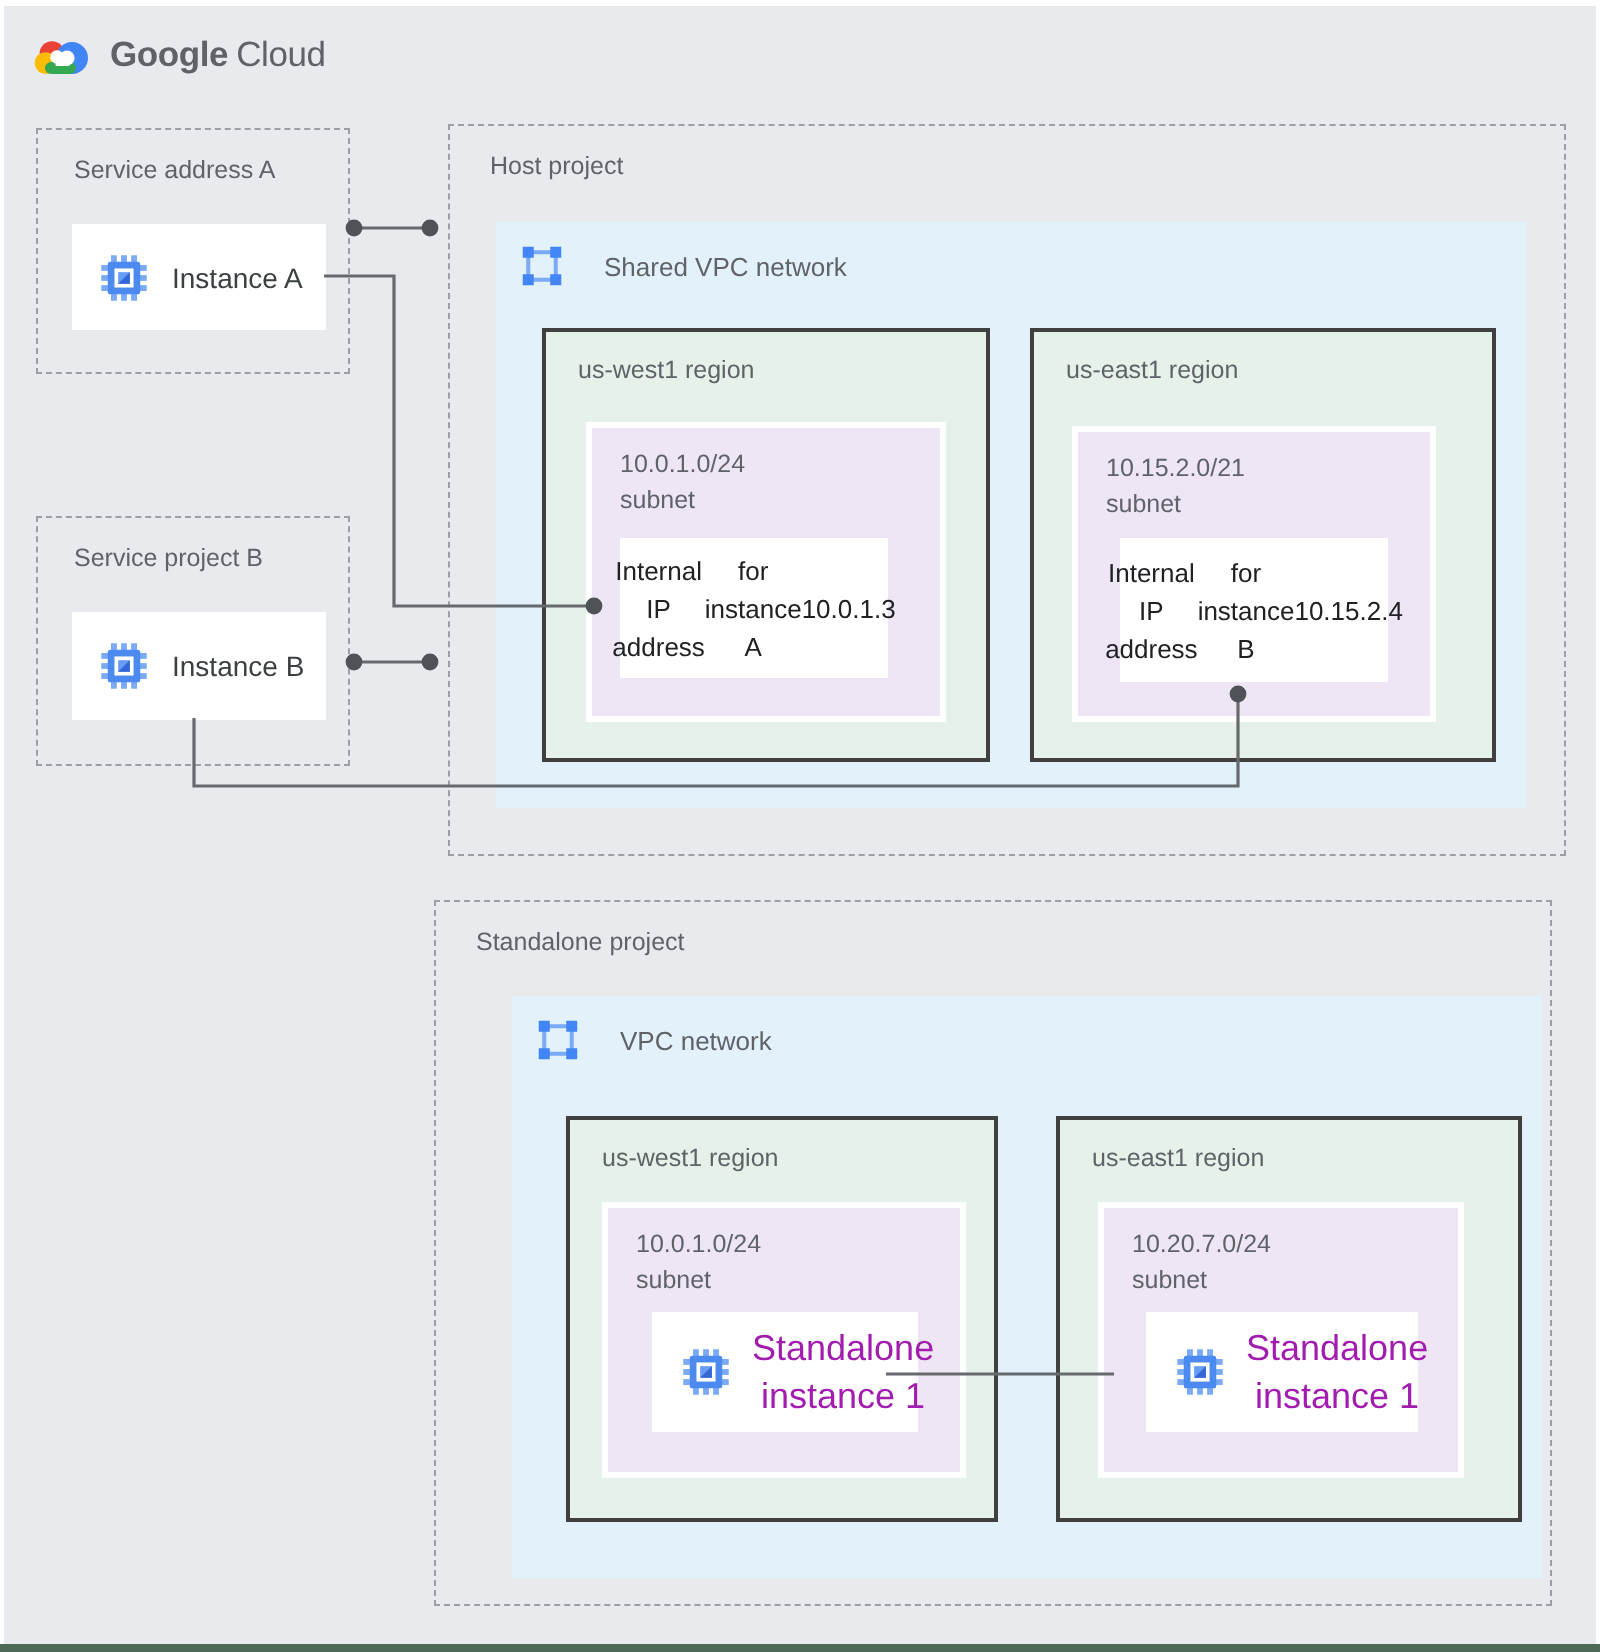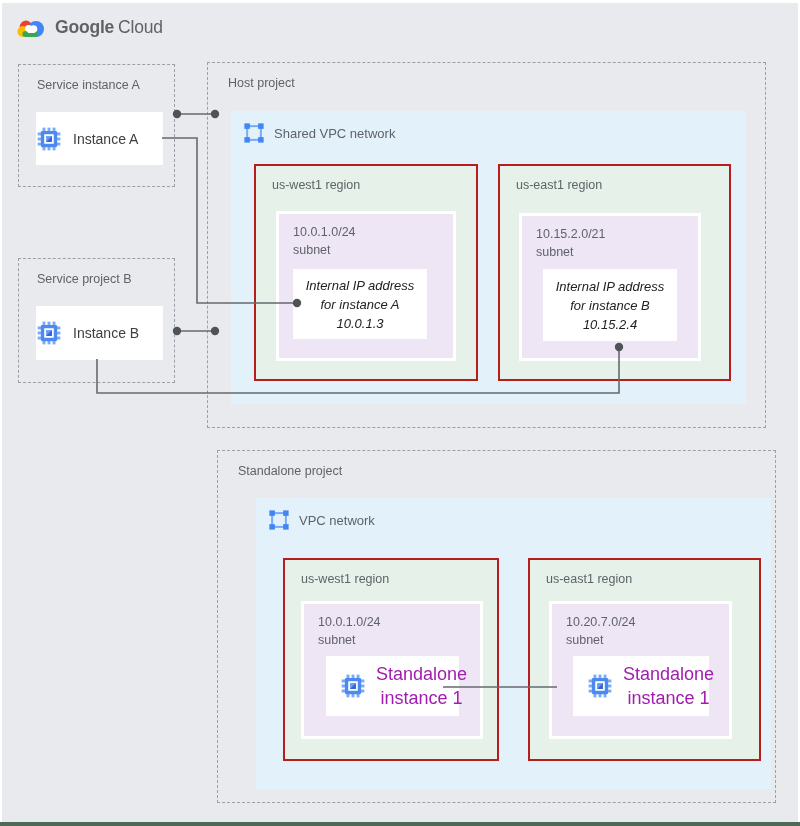--- a/index.html
+++ b/index.html
@@ -31,39 +31,39 @@
     position: absolute;
     border: 1px dashed #9AA0A6;
   }
   .proj-label {
     position: absolute; left: 18px; top: 13px;
     font-size: 12.5px; color: #5F6368;
   }
 
   
   .white-card { position: absolute; background: #ffffff; }
-  .inst-card { display: flex; align-items: center; gap: 11px; }
+  .inst-card { display: flex; align-items: center; padding-left: 13px; gap: 11px; }
   .inst-label { font-size: 14px; color: #3C4043; }
   .inst-label-2line { font-size: 18px; color: #a21caf; line-height: 1.35; text-align: center; }
 
   
   .panel-blue { position: absolute; background: #E3F1FB; }
-  .net-label-row { position: absolute; left: 12px; top: 11px; display: flex; align-items: center; gap: 9px; justify-content: space-between; }
+  .net-label-row { position: absolute; left: 12px; top: 11px; display: flex; align-items: center; gap: 20px; justify-content: space-between; }
   .net-label { font-size: 13px; color: #5F6368; }
 
-  .panel-green { position: absolute; background: #E6F1E9; border: 2px solid #b91c1c; }
+  .panel-green { position: absolute; background: #E6F1E9; border: 2px solid #404040; }
   .region-label { position: absolute; left: 16px; top: 12px; font-size: 12.5px; color: #5F6368; }
 
   .panel-purple { position: absolute; background: #EFE6F5; border: 3px solid #ffffff; }
   .subnet-label { position: absolute; left: 14px; top: 10px; font-size: 12.5px; color: #5F6368; line-height: 1.4; }
   .subnet-label span { display: block; }
 
   .ip-card {
-    display: flex; flex-direction: column; align-items: center; justify-content: center;
-    font-size: 13px; color: #202124; line-height: 19px; text-align: center; font-style: italic;
+    display: flex; flex-direction: row; align-items: center; justify-content: center;
+    font-size: 13px; color: #202124; line-height: 19px; text-align: center;
   }
 
   .overlay { position: absolute; left: 0; top: 0; pointer-events: none; }
 </style>
 </head>
 <body>
 
 <div class="stage"></div>
 
 <div class="canvas">
@@ -79,21 +79,21 @@
         <circle cx="18.5" cy="12" r="3.8" fill="#ffffff"></circle>
         <rect x="12.8" y="10.5" width="6.8" height="5.5" fill="#ffffff"></rect>
       </svg>
     </span>
     <span class="logo-text">
       <span class="g1">Google</span><span class="g2">Cloud</span>
     </span>
   </div>
 
   <div class="dashed-box" style="left:18px; top:64px; width:157px; height:123px;">
-    <div class="proj-label">Service instance A</div>
+    <div class="proj-label">Service address A</div>
     <div class="white-card inst-card" style="left:17px; top:47px; width:127px; height:53px;">
       <span style="display:flex;">
         <svg viewBox="0 0 24 24" width="26" height="26">
           <g fill="#7BAAF7">
             <rect x="6" y="1.5" width="2.7" height="3.5"></rect>
               <rect x="10.65" y="1.5" width="2.7" height="3.5"></rect>
               <rect x="15.3" y="1.5" width="2.7" height="3.5"></rect>
             <rect x="6" y="19" width="2.7" height="3.5"></rect>
               <rect x="10.65" y="19" width="2.7" height="3.5"></rect>
               <rect x="15.3" y="19" width="2.7" height="3.5"></rect>
@@ -136,21 +136,21 @@
           <rect x="4.5" y="4.5" width="15" height="15" rx="1.2" fill="#4D8AF0"></rect>
           <rect x="7.6" y="7.6" width="8.8" height="8.8" fill="#ffffff"></rect>
           <rect x="9.3" y="9.3" width="5.4" height="5.4" fill="#669DF6"></rect>
           <path d="M14.7 9.3v5.4h-5.4z" fill="#3367D6"></path>
         </svg>
       </span>
       <span class="inst-label">Instance B</span>
     </div>
   </div>
 
-  <div class="dashed-box" style="left:207px; top:62px; width:559px; height:366px;">
+  <div class="dashed-box" style="left:224px; top:62px; width:559px; height:366px;">
     <div class="proj-label" style="left:20px;">Host project</div>
 
     <div class="panel-blue" style="left:23px; top:48px; width:515px; height:293px;">
       <div class="net-label-row">
         <span style="display:flex;">
           <svg viewBox="0 0 24 24" width="22" height="22">
             <rect x="4.5" y="4.5" width="15" height="15" fill="none" stroke="#7BAAF7" stroke-width="2.2"></rect>
             <g fill="#4285F4">
               <rect x="1.5" y="1.5" width="6" height="6"></rect>
                 <rect x="16.5" y="1.5" width="6" height="6"></rect>

